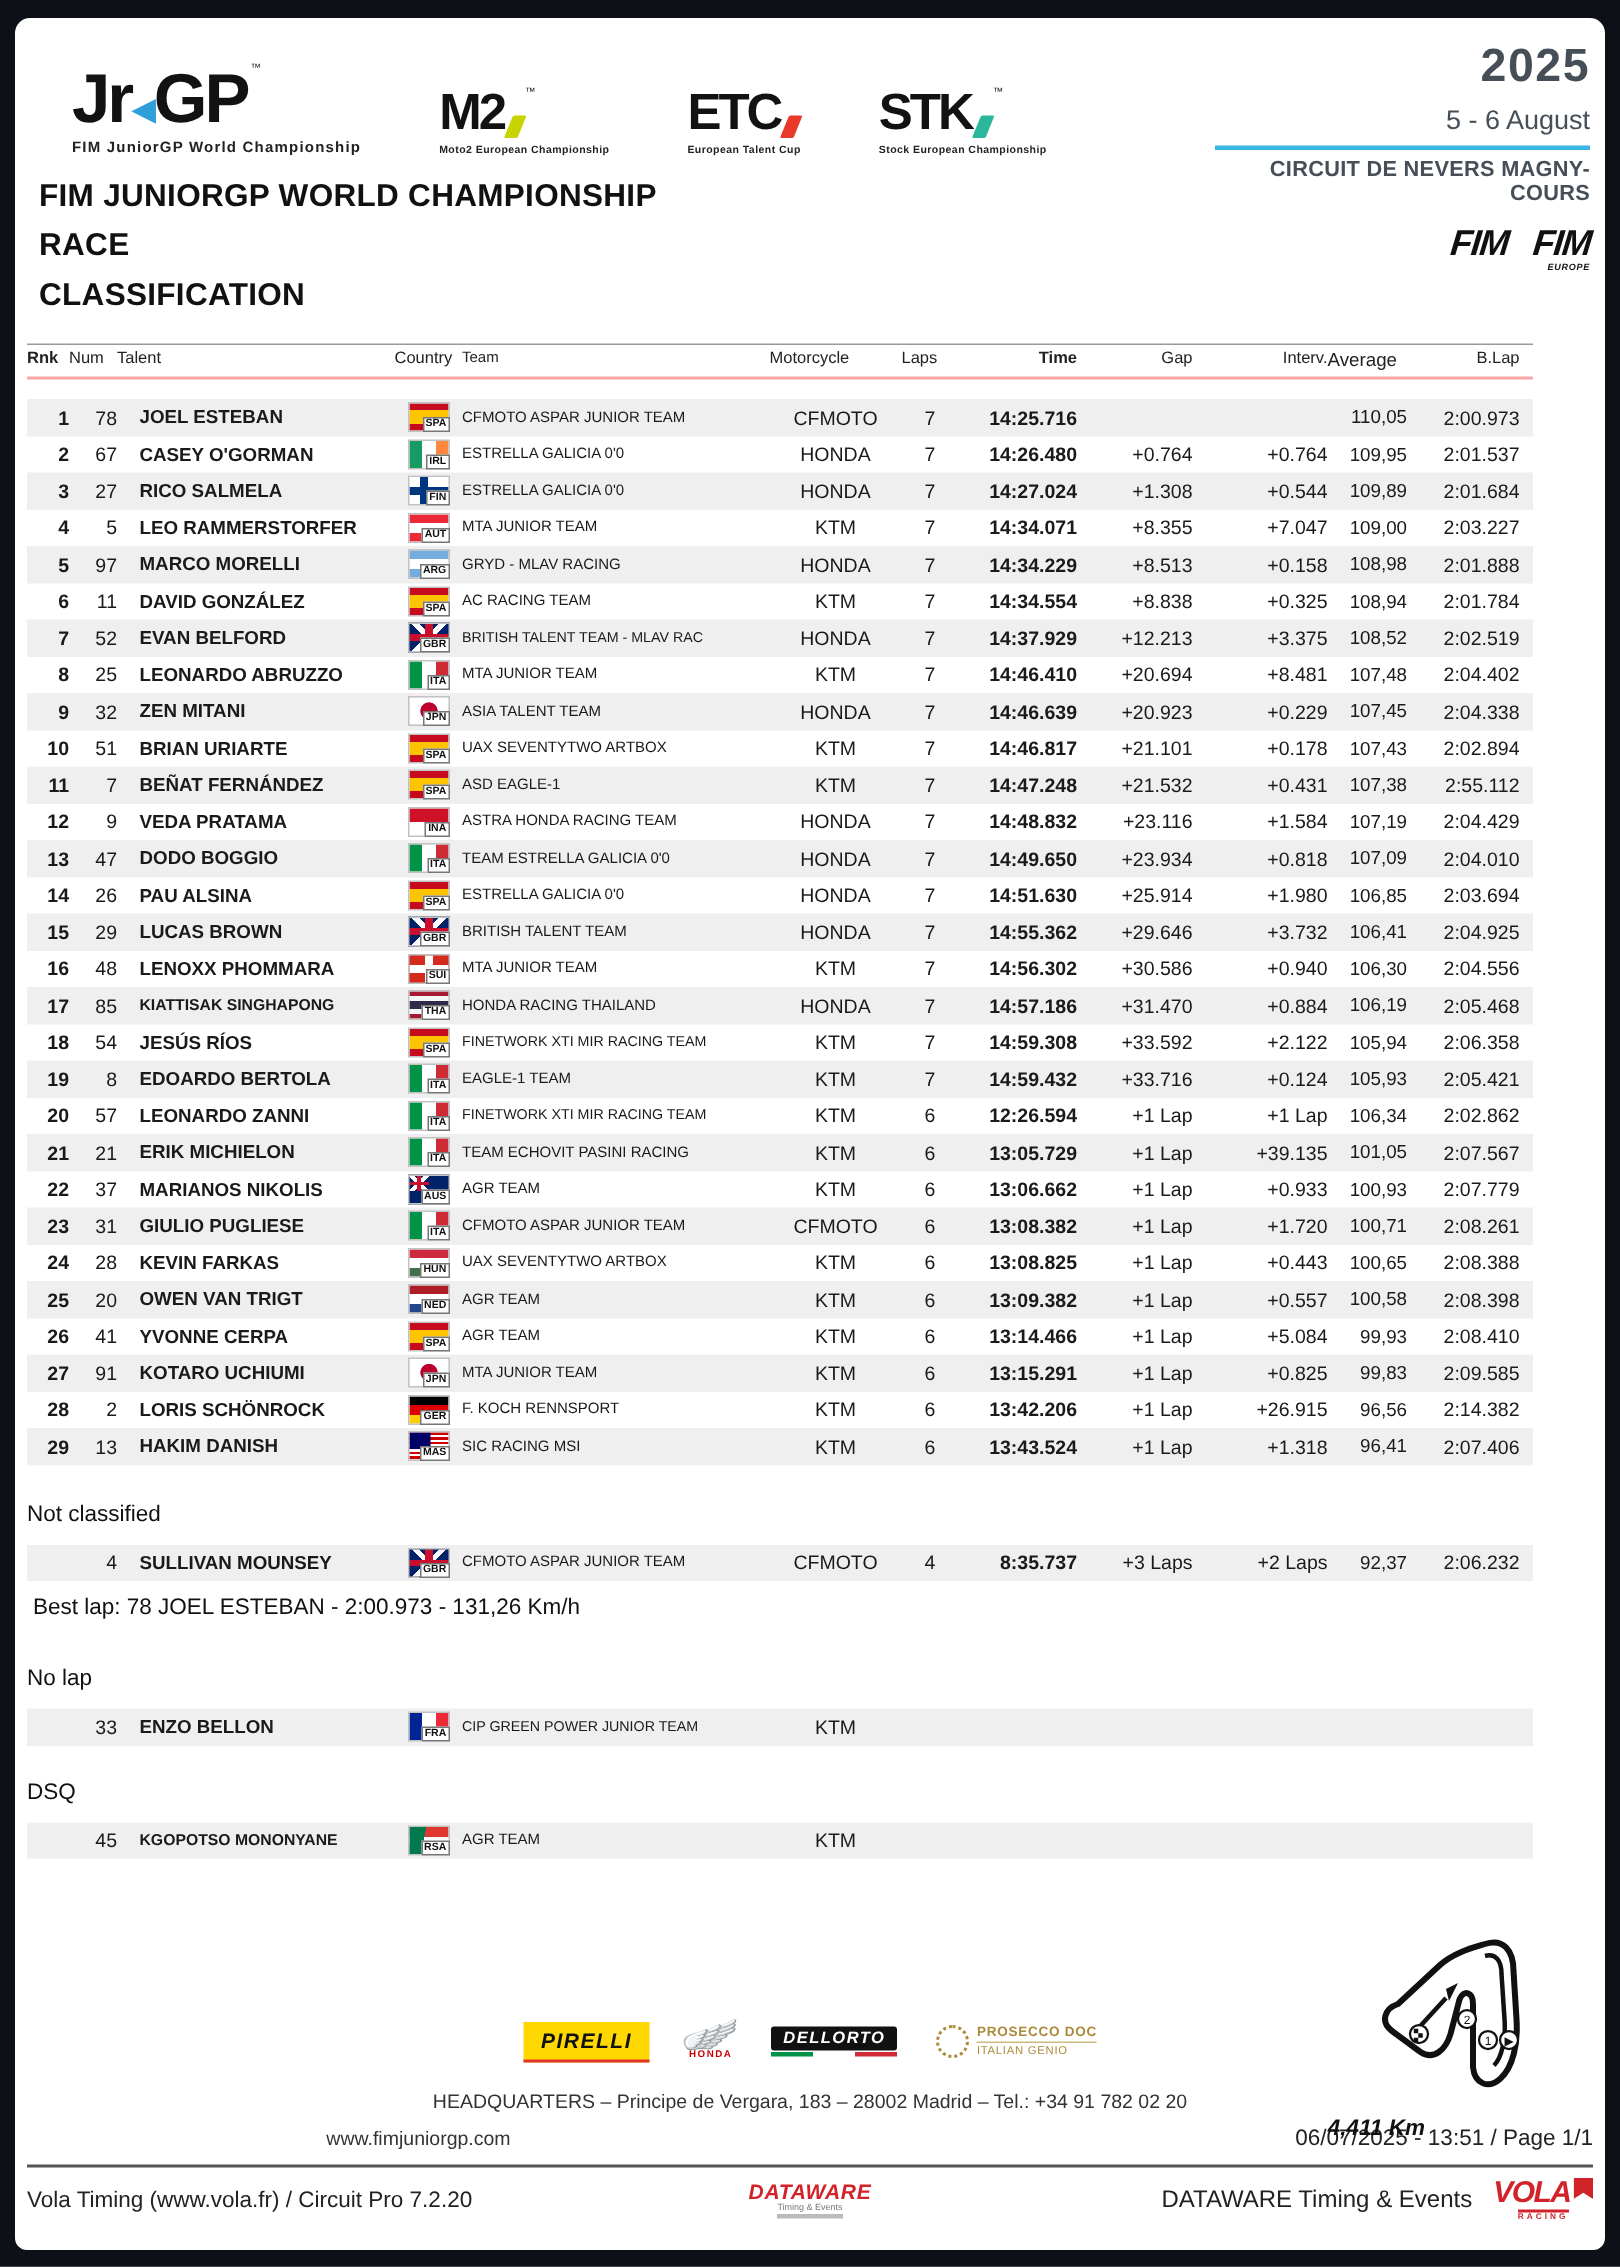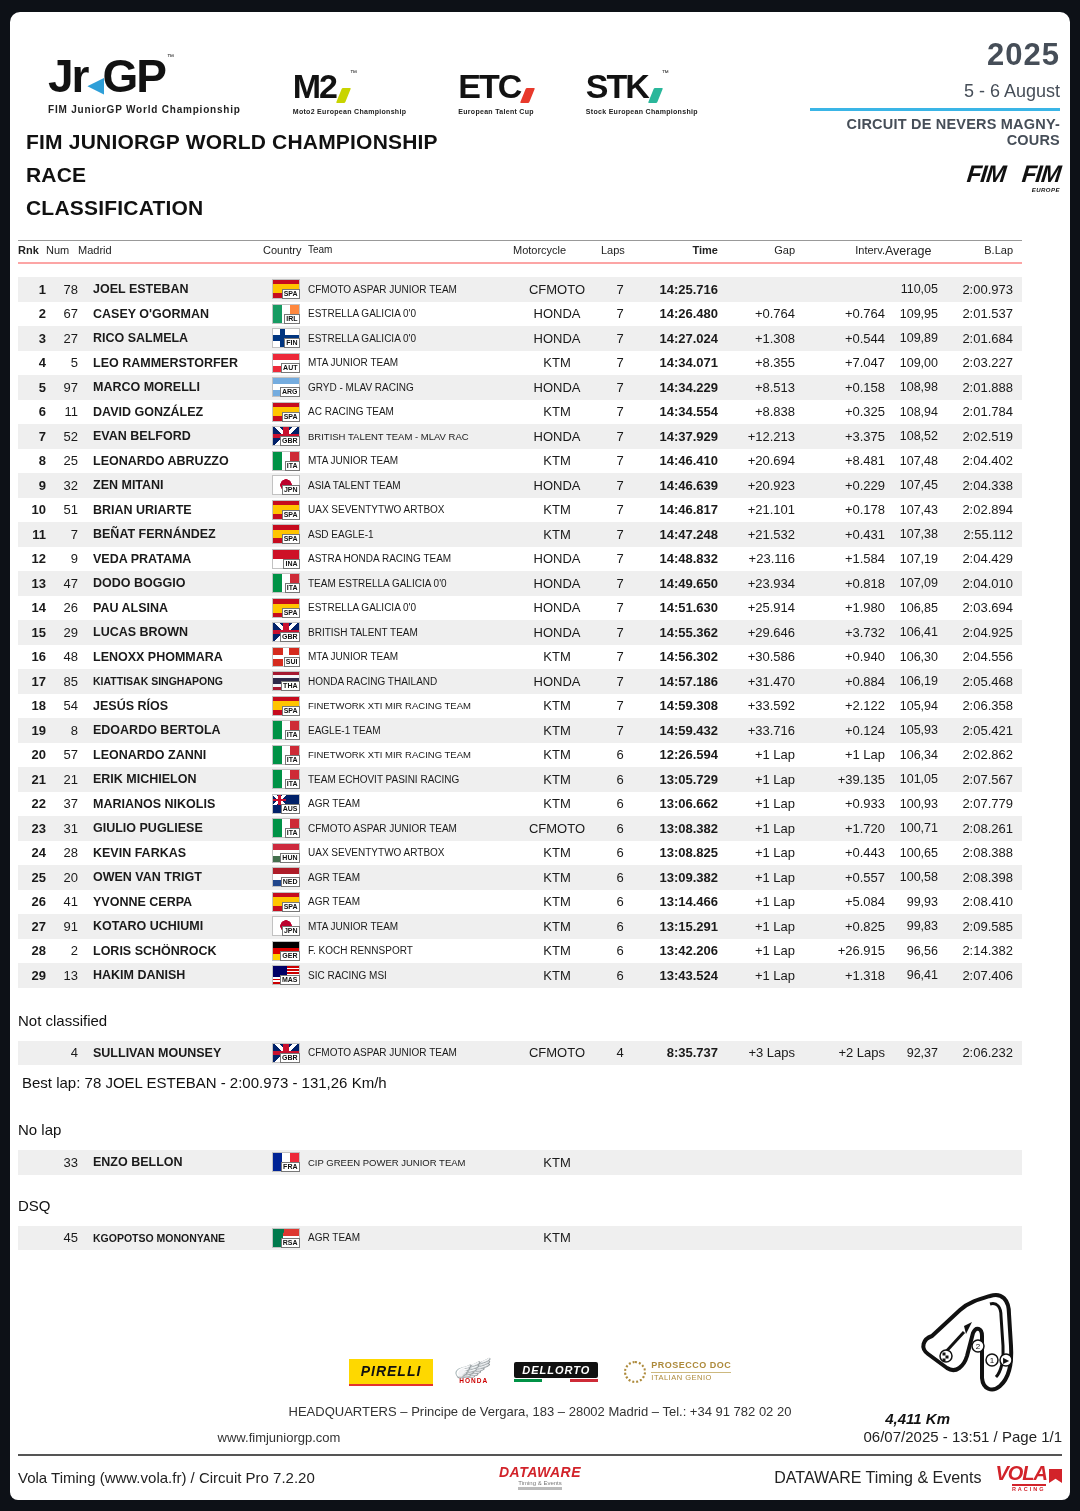--- a/index.html
+++ b/index.html
@@ -1,18 +1,18 @@
 <!DOCTYPE html>
 <html><head>
 <meta charset="utf-8">
 <style>
   html,body{margin:0;padding:0;background:#0d1117;width:1080px;height:1511px;overflow:hidden;
     font-family:"Liberation Sans",sans-serif;color:#1a1a1a;}
   .frame{padding:12px 10px 8px;}
-  .page{position:relative;background:#fff;width:1060px;height:1488px;border-radius:10px 10px 8px 8px;box-sizing:border-box;padding:11px 8px;}
+  .page{position:relative;background:#fff;width:1060px;height:1488px;border-radius:10px 10px 8px 8px;box-sizing:border-box;padding:0 8px;}
 
   
   .top{display:flex;justify-content:space-between;}
   .top-left{padding-top:16px;}
   .logo-row{display:flex;align-items:flex-end;gap:52px;margin:10px 0 10px 30px;height:66px;}
   .lg{display:flex;flex-direction:column;align-items:flex-start;}
   .lg-main{display:flex;align-items:flex-end;font-weight:900;letter-spacing:-2px;color:#121212;line-height:1;}
   .jrgp .lg-main{font-size:46px;}
   .jrgp .blue{color:#2e9fd8;font-size:30px;margin:0 1px;}
   .m2 .lg-main,.etc .lg-main,.stk .lg-main{font-size:34px;}
@@ -109,21 +109,21 @@
   .meta-right{flex:1;text-align:right;}
   .rule{margin-top:9px;border-top:2px solid #555;width:100%;}
   .bottom-row{margin-top:7px;display:flex;align-items:center;font-size:15px;color:#222;}
   .bottom-left{flex:1.6;}
   .dw-center{flex:1;display:flex;flex-direction:column;align-items:center;line-height:1;}
   .dw-name{color:#d2232a;font-weight:700;font-style:italic;font-size:14px;letter-spacing:.5px;}
   .dw-sub{font-size:6px;color:#777;border-bottom:3px solid #bbb;padding-bottom:1px;margin-top:1px;}
   .bottom-right{flex:1.6;display:flex;justify-content:flex-end;align-items:center;gap:14px;}
   .dw-right{font-size:16px;color:#222;}
   .vola{display:flex;flex-direction:column;align-items:center;line-height:1;}
-  .vola-main{display:flex;align-items:flex-end;color:#d2232a;font-weight:900;font-style:italic;font-size:20px;letter-spacing:-1px;}
+  .vola-main{display:flex;align-items:flex-start;color:#d2232a;font-weight:900;font-style:italic;font-size:20px;letter-spacing:-1px;}
   .vola-flag{display:inline-block;margin-left:2px;width:13px;height:14px;background:#d2232a;clip-path:polygon(0 0,100% 0,100% 100%,50% 70%,0 100%);}
   .vola-sub{font-size:5.5px;color:#d2232a;font-weight:700;letter-spacing:2px;border-top:2px solid #d2232a;margin-top:1px;padding-top:1px;}
 
   
   .track{position:absolute;right:28px;top:1272px;width:130px;height:130px;}
   .km{position:absolute;right:120px;top:1398px;font-size:15px;font-weight:700;font-style:italic;color:#111;white-space:nowrap;}
 </style>
 </head>
 <body>
 
@@ -183,21 +183,21 @@
           <span class="fim-sub">EUROPE</span>
         </span>
       </div>
     </div>
   </div>
 
   <div class="table">
     <div class="thead" id="thead">
           <div class="th c0">Rnk</div>
           <div class="th c1">Num</div>
-          <div class="th c2">Madrid</div>
+          <div class="th c2">Talent</div>
           <div class="th c3">Country</div>
           <div class="th c4">Team</div>
           <div class="th c5">Motorcycle</div>
           <div class="th c6">Laps</div>
           <div class="th c7">Time</div>
           <div class="th c8">Gap</div>
           <div class="th c9">Interv.</div>
           <div class="th c10">Average</div>
           <div class="th c11">B.Lap</div>
         </div>

